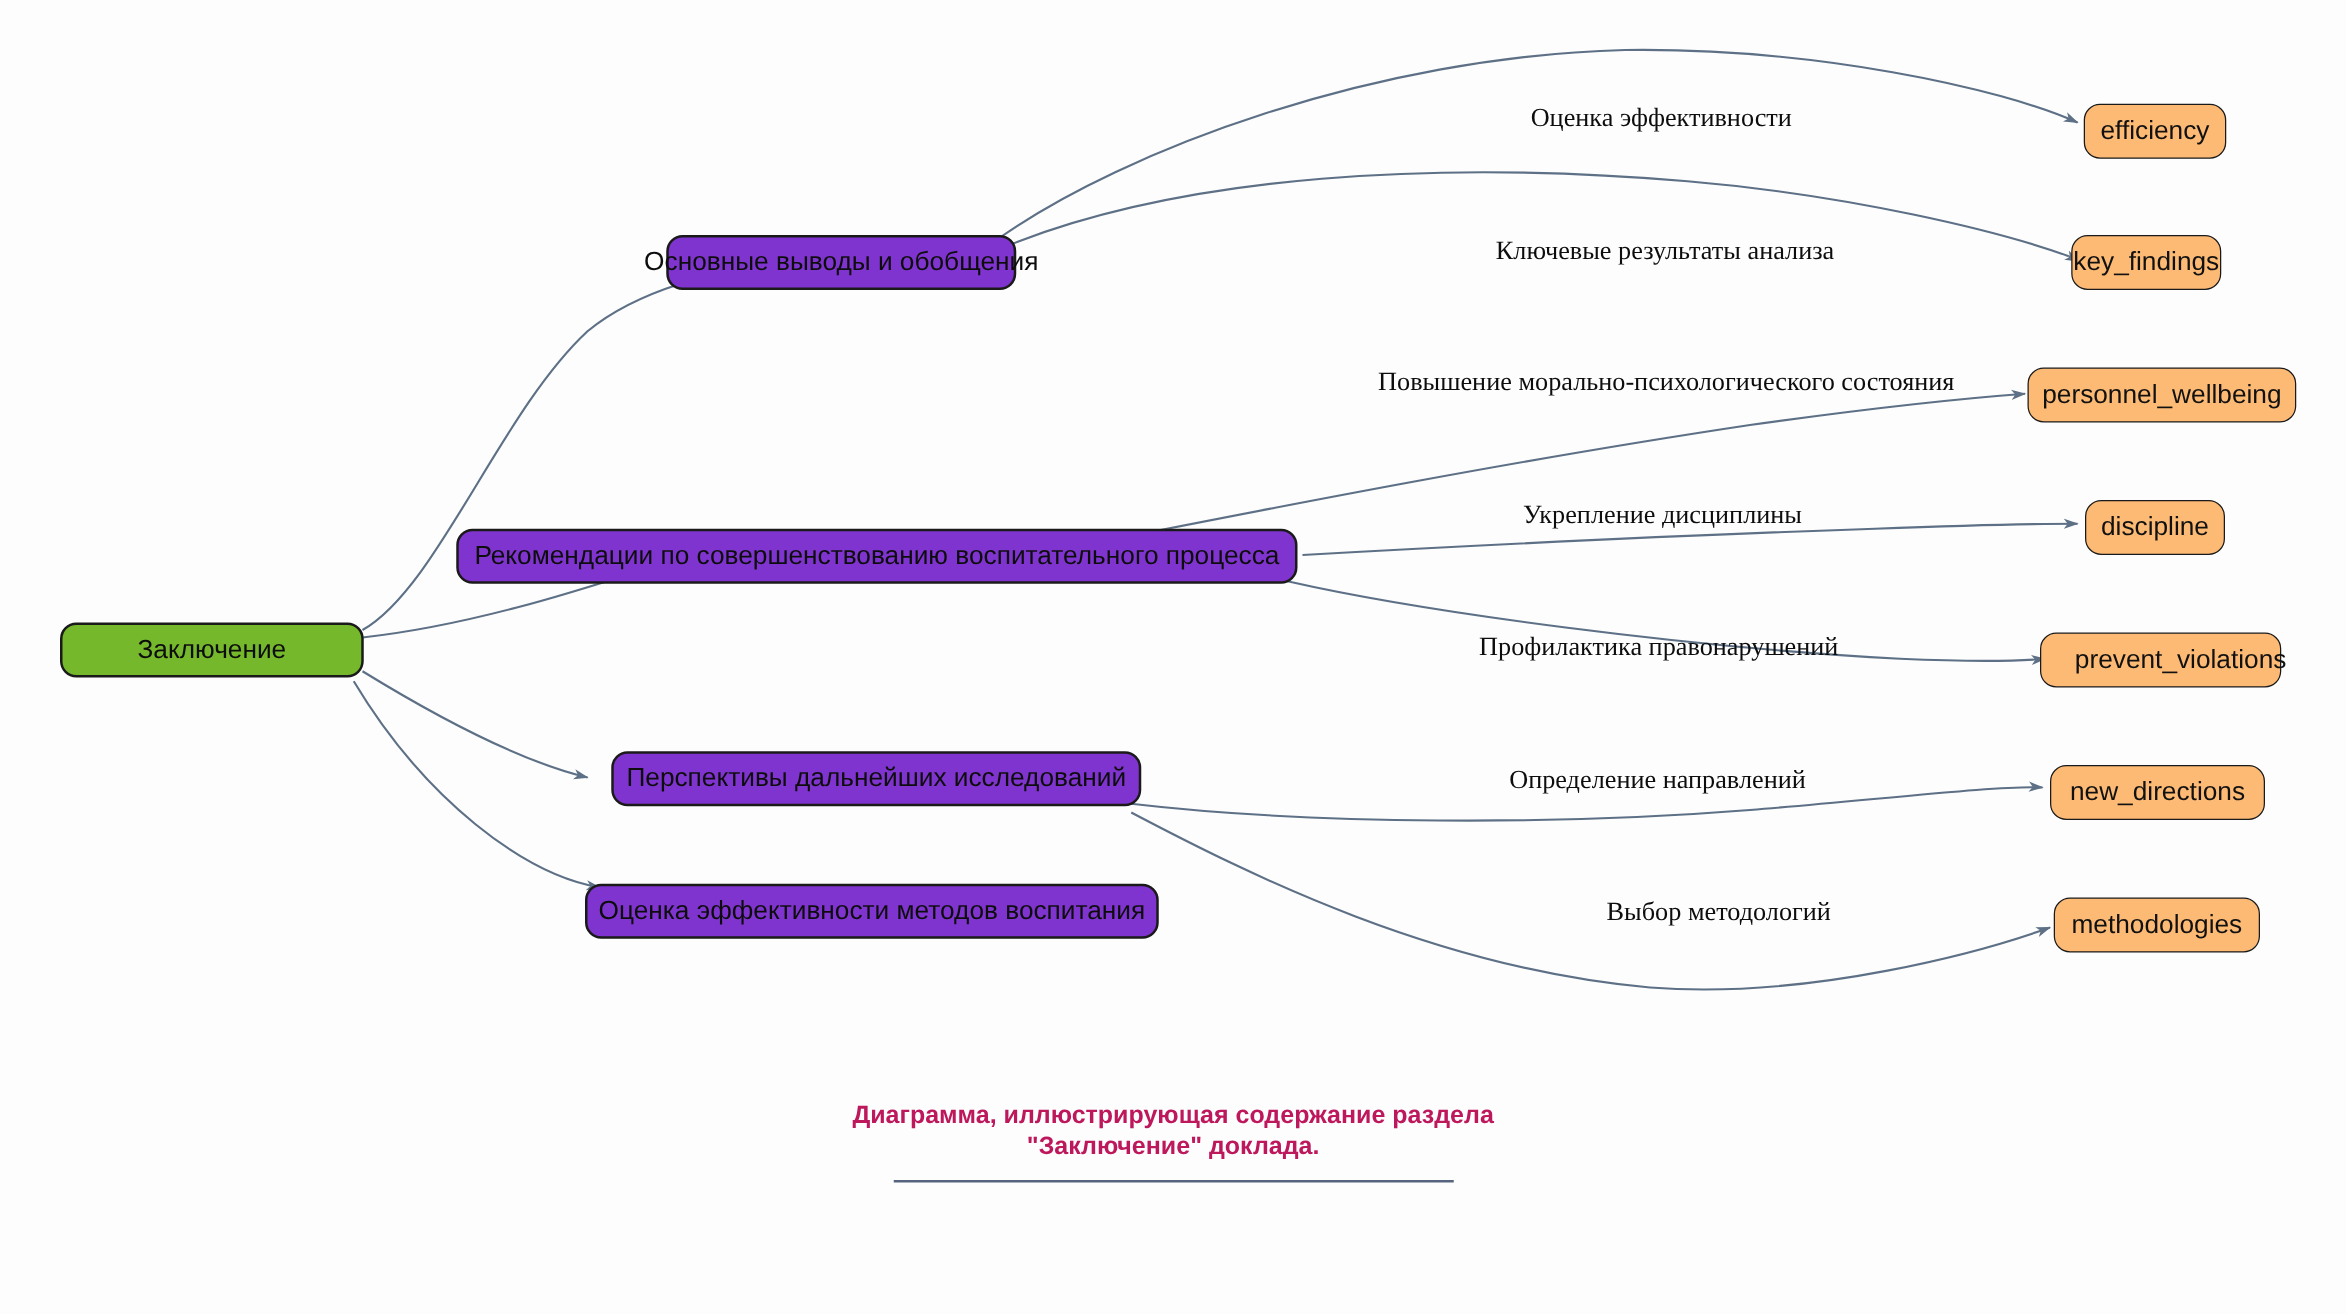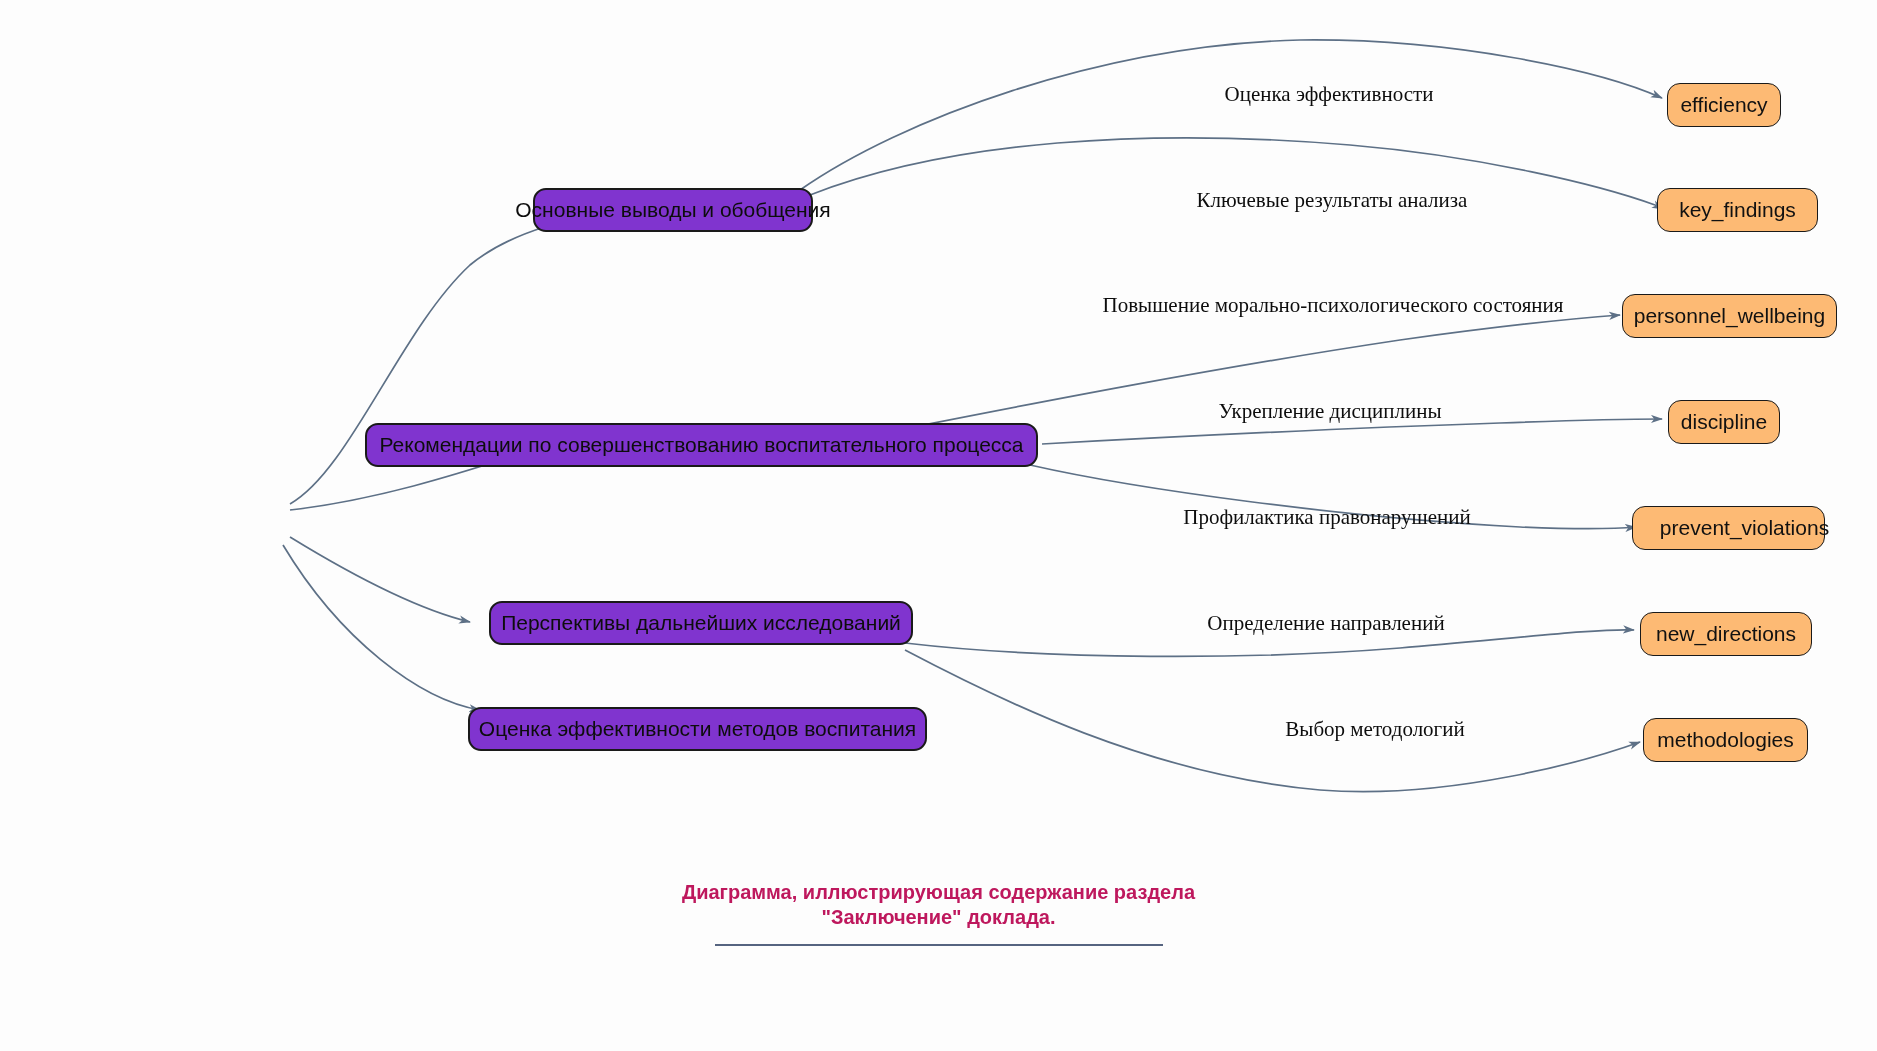--- a/index.html
+++ b/index.html
@@ -111,20 +111,23 @@
       <path d="M 1030,465 C 1140,490 1350,518 1520,527 C 1590,530 1625,528 1636,527"></path>
       <path d="M 905,643 C 1050,660 1250,660 1400,648 C 1500,640 1600,628 1634,630"></path>
       <path d="M 905,650 C 1000,700 1150,775 1320,790 C 1450,800 1590,760 1640,742"></path>
     </g>
     <g fill="none" stroke="#5d7086" stroke-width="1.7">
       <path d="M 810,195 C 950,140 1150,128 1350,145 C 1480,156 1600,185 1655,205"></path>
       <path d="M 1655,205 L 1663,209" marker-end="url(#arrow)"></path>
     </g>
   </svg>
 
+  <div class="node node-root" style="left:48px; top:498px; width:243px;">
+    <span>Заключение</span>
+  </div>
 
   <div class="node node-branch" style="left:533px; top:188px; width:280px;">
     <span>Основные выводы и обобщения</span>
   </div>
 
   <div class="node node-branch" style="left:365px; top:423px; width:673px;">
     <span>Рекомендации по совершенствованию воспитательного процесса</span>
   </div>
 
   <div class="node node-branch" style="left:489px; top:601px; width:424px;">
@@ -132,21 +135,21 @@
   </div>
 
   <div class="node node-branch" style="left:468px; top:707px; width:459px;">
     <span>Оценка эффективности методов воспитания</span>
   </div>
 
   <div class="node node-leaf" style="left:1667px; top:83px; width:114px;">
     <span>efficiency</span>
   </div>
 
-  <div class="node node-leaf" style="left:1657px; top:188px; width:161px;">
+  <div class="node node-leaf" style="left:1657px; top:188px; width:120px;">
     <span>key_findings</span>
   </div>
 
   <div class="node node-leaf" style="left:1622px; top:294px; width:215px;">
     <span>personnel_wellbeing</span>
   </div>
 
   <div class="node node-leaf" style="left:1668px; top:400px; width:112px;">
     <span>discipline</span>
   </div>

